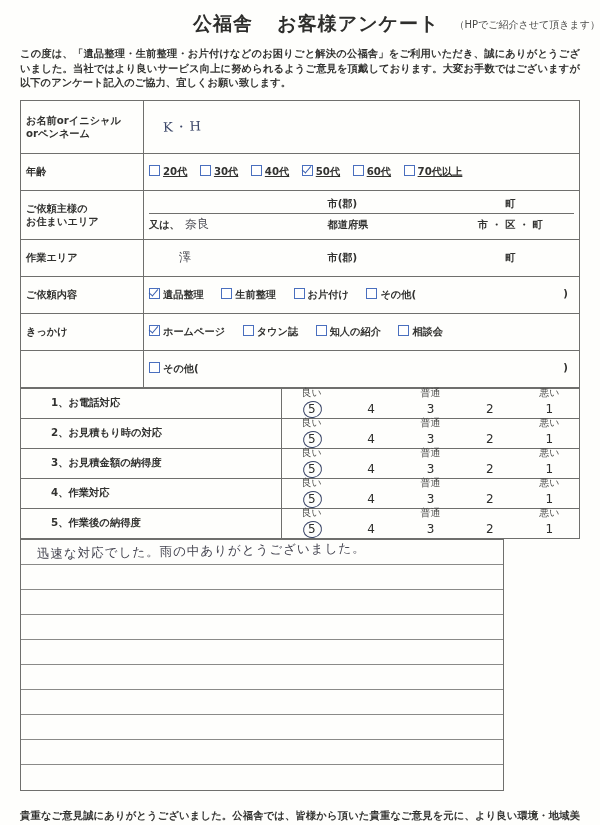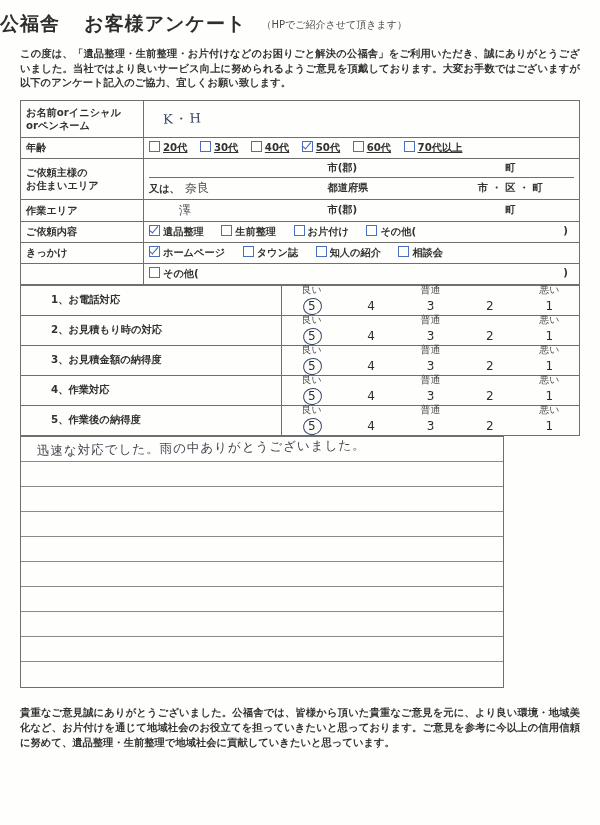--- a/index.html
+++ b/index.html
@@ -18,21 +18,21 @@
   .page {
     position: relative;
     width: 600px;
     height: 825px;
     box-sizing: border-box;
     padding: 0;
     background: #fefefc;
   }
   
   .title-row {
-    text-align: left;
+    text-align: right;
     padding-top: 11px;
     white-space: nowrap;
   }
   .title-main {
     font-size: 19px;
     font-weight: bold;
     letter-spacing: 1px;
     color: #2e2e2c;
   }
   .title-gap { display: inline-block; width: 14px; }
@@ -54,21 +54,21 @@
   
   .form-table {
     margin: 10px 20px 0 20px;
     width: 560px;
     border-collapse: collapse;
     table-layout: fixed;
     font-size: 10.2px;
   }
   .form-table td {
     border: 1px solid #6f6f6d;
-    padding: 3px 5px;
+    padding: 11px 5px;
     vertical-align: middle;
     color: #323230;
     font-weight: 600;
   }
   td.lbl {
     width: 112px;
     line-height: 1.3;
   }
   td.val { position: relative; }
   .hand {

